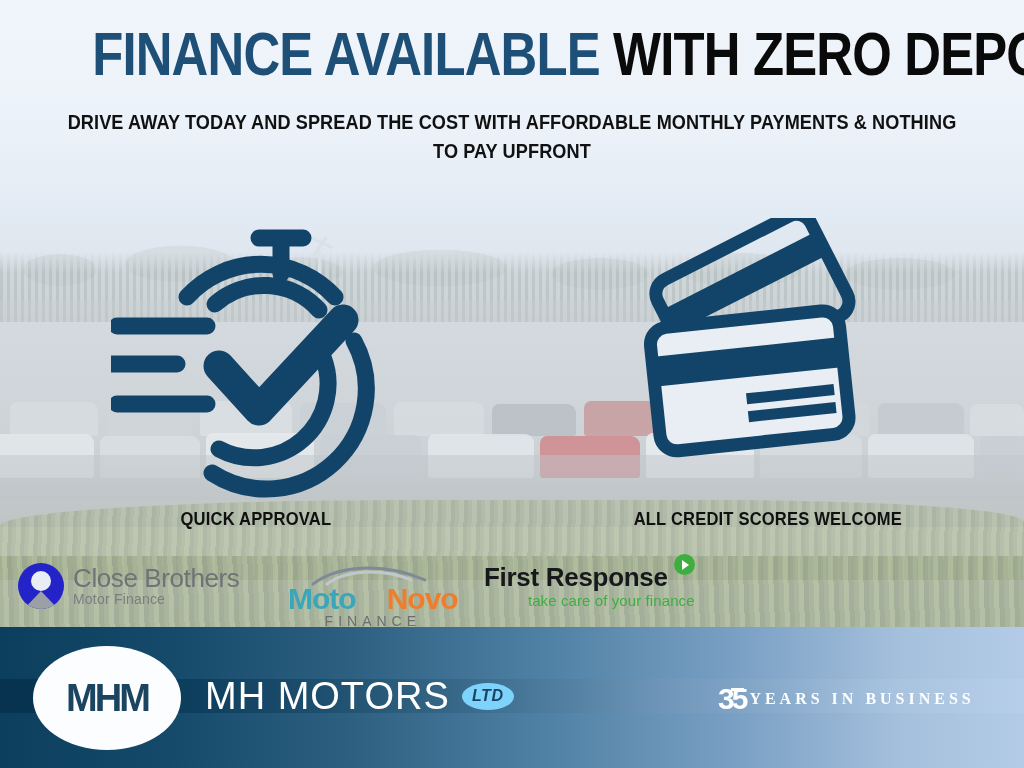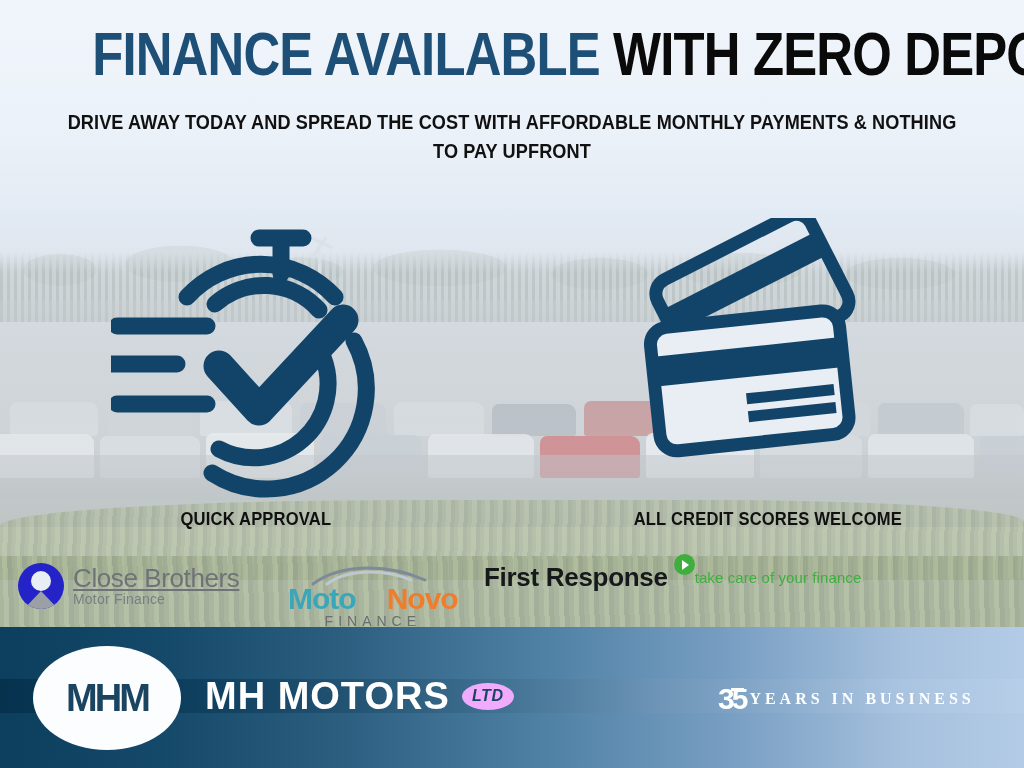--- a/index.html
+++ b/index.html
@@ -76,49 +76,49 @@
 
   
   .partners{position:absolute;left:0;top:555px;width:1024px;height:72px;z-index:6;}
   .partner{position:absolute;display:flex;align-items:center;}
 
   .cb{left:18px;top:8px;}
   .cb-mark{width:46px;height:46px;border-radius:50%;background:#2323c8;position:relative;overflow:hidden;margin-right:9px;}
   .cb-mark:before{content:"";position:absolute;left:13px;top:8px;width:20px;height:20px;border-radius:50%;background:#e9eef4;}
   .cb-mark:after{content:"";position:absolute;left:4px;bottom:-2px;width:0;height:0;
     border-left:19px solid transparent;border-right:19px solid transparent;border-bottom:20px solid #9aa0a6;}
-  .cb-txt1{font-size:26px;color:#6f7276;letter-spacing:-.4px;line-height:25px;text-decoration:underline;}
+  .cb-txt1{font-size:26px;color:#6f7276;letter-spacing:-.4px;line-height:25px;}
   .cb-txt2{font-size:14px;color:#7a7d81;letter-spacing:.2px;line-height:16px;}
 
   .mn{left:288px;top:10px;flex-direction:column;align-items:center;}
   .mn-car{width:128px;height:22px;position:relative;margin-bottom:-3px;}
   .mn-word{font-size:30px;font-weight:bold;letter-spacing:-1px;line-height:30px;}
   .mn-moto{color:#3aa6b9;}
   .mn-novo{color:#ef7d2b;margin-left:31px;}
   .mn-fin{font-size:14px;color:#6b6e72;letter-spacing:5px;line-height:16px;margin-top:-1px;}
 
-  .fr{left:484px;top:8px;flex-direction:row;align-items:center;}
+  .fr{left:484px;top:8px;flex-direction:column;align-items:flex-end;}
   .fr-top{display:flex;align-items:flex-start;}
   .fr-name{font-size:26px;font-weight:bold;color:#16181b;letter-spacing:-.3px;line-height:28px;}
   .fr-dot{width:21px;height:21px;border-radius:50%;background:#3fae3f;margin-left:6px;margin-top:-9px;
     display:flex;align-items:center;justify-content:center;}
   .fr-dot:after{content:"";width:0;height:0;border-left:7px solid #fff;border-top:5px solid transparent;border-bottom:5px solid transparent;margin-left:2px;}
   .fr-tag{font-size:15px;color:#3fae3f;letter-spacing:.1px;line-height:19px;}
 
   
   .footer{position:absolute;left:0;top:627px;width:1024px;height:141px;z-index:8;
     background:linear-gradient(90deg,#0c3f5d 0%,#15496a 16%,#2c5f80 34%,#4c7fa2 52%,#7aa0c4 72%,#a5c0dd 88%,#b3cbe6 100%);}
   .footband{position:absolute;left:0;top:52px;width:1024px;height:34px;
     background:linear-gradient(90deg,rgba(5,48,76,.85) 0%,rgba(10,58,88,.7) 20%,rgba(40,86,116,.45) 42%,rgba(120,152,184,.30) 64%,rgba(180,204,230,.28) 86%,rgba(190,212,236,.30) 100%);}
   .mhm-oval{position:absolute;left:33px;top:646px;width:148px;height:104px;border-radius:50%;
     background:#fcfdff;display:flex;align-items:center;justify-content:center;z-index:10;}
   .mhm-txt{font-size:38px;font-weight:bold;color:#1b4461;letter-spacing:-3px;line-height:52px;}
   .mh-motors{position:absolute;left:205px;top:676px;z-index:10;display:flex;align-items:center;}
-  .mh-word{font-size:38px;font-weight:bold;color:#ffffff;letter-spacing:1px;line-height:40px;}
-  .ltd{margin-left:12px;width:52px;height:27px;border-radius:50%;background:#f0abfc;
+  .mh-word{font-size:38px;font-weight:normal;color:#ffffff;letter-spacing:1px;line-height:40px;}
+  .ltd{margin-left:12px;width:52px;height:27px;border-radius:50%;background:#7dd3fc;
     display:flex;align-items:center;justify-content:center;}
   .ltd span{font-size:16px;font-weight:bold;font-style:italic;color:#1b4461;letter-spacing:.5px;}
   .years{position:absolute;left:718px;top:684px;z-index:10;display:flex;align-items:center;}
   .y35{font-size:30px;font-weight:bold;color:#fff;line-height:30px;letter-spacing:-3px;position:relative;}
   .y35:after{content:"";position:absolute;right:1px;top:4px;width:13px;height:3px;background:#fff;}
   .ytxt{font-size:16px;font-weight:bold;color:#fff;letter-spacing:4px;margin-left:4px;line-height:22px;font-family:Liberation Serif, serif;}
 </style>
 </head>
 <body>
 

